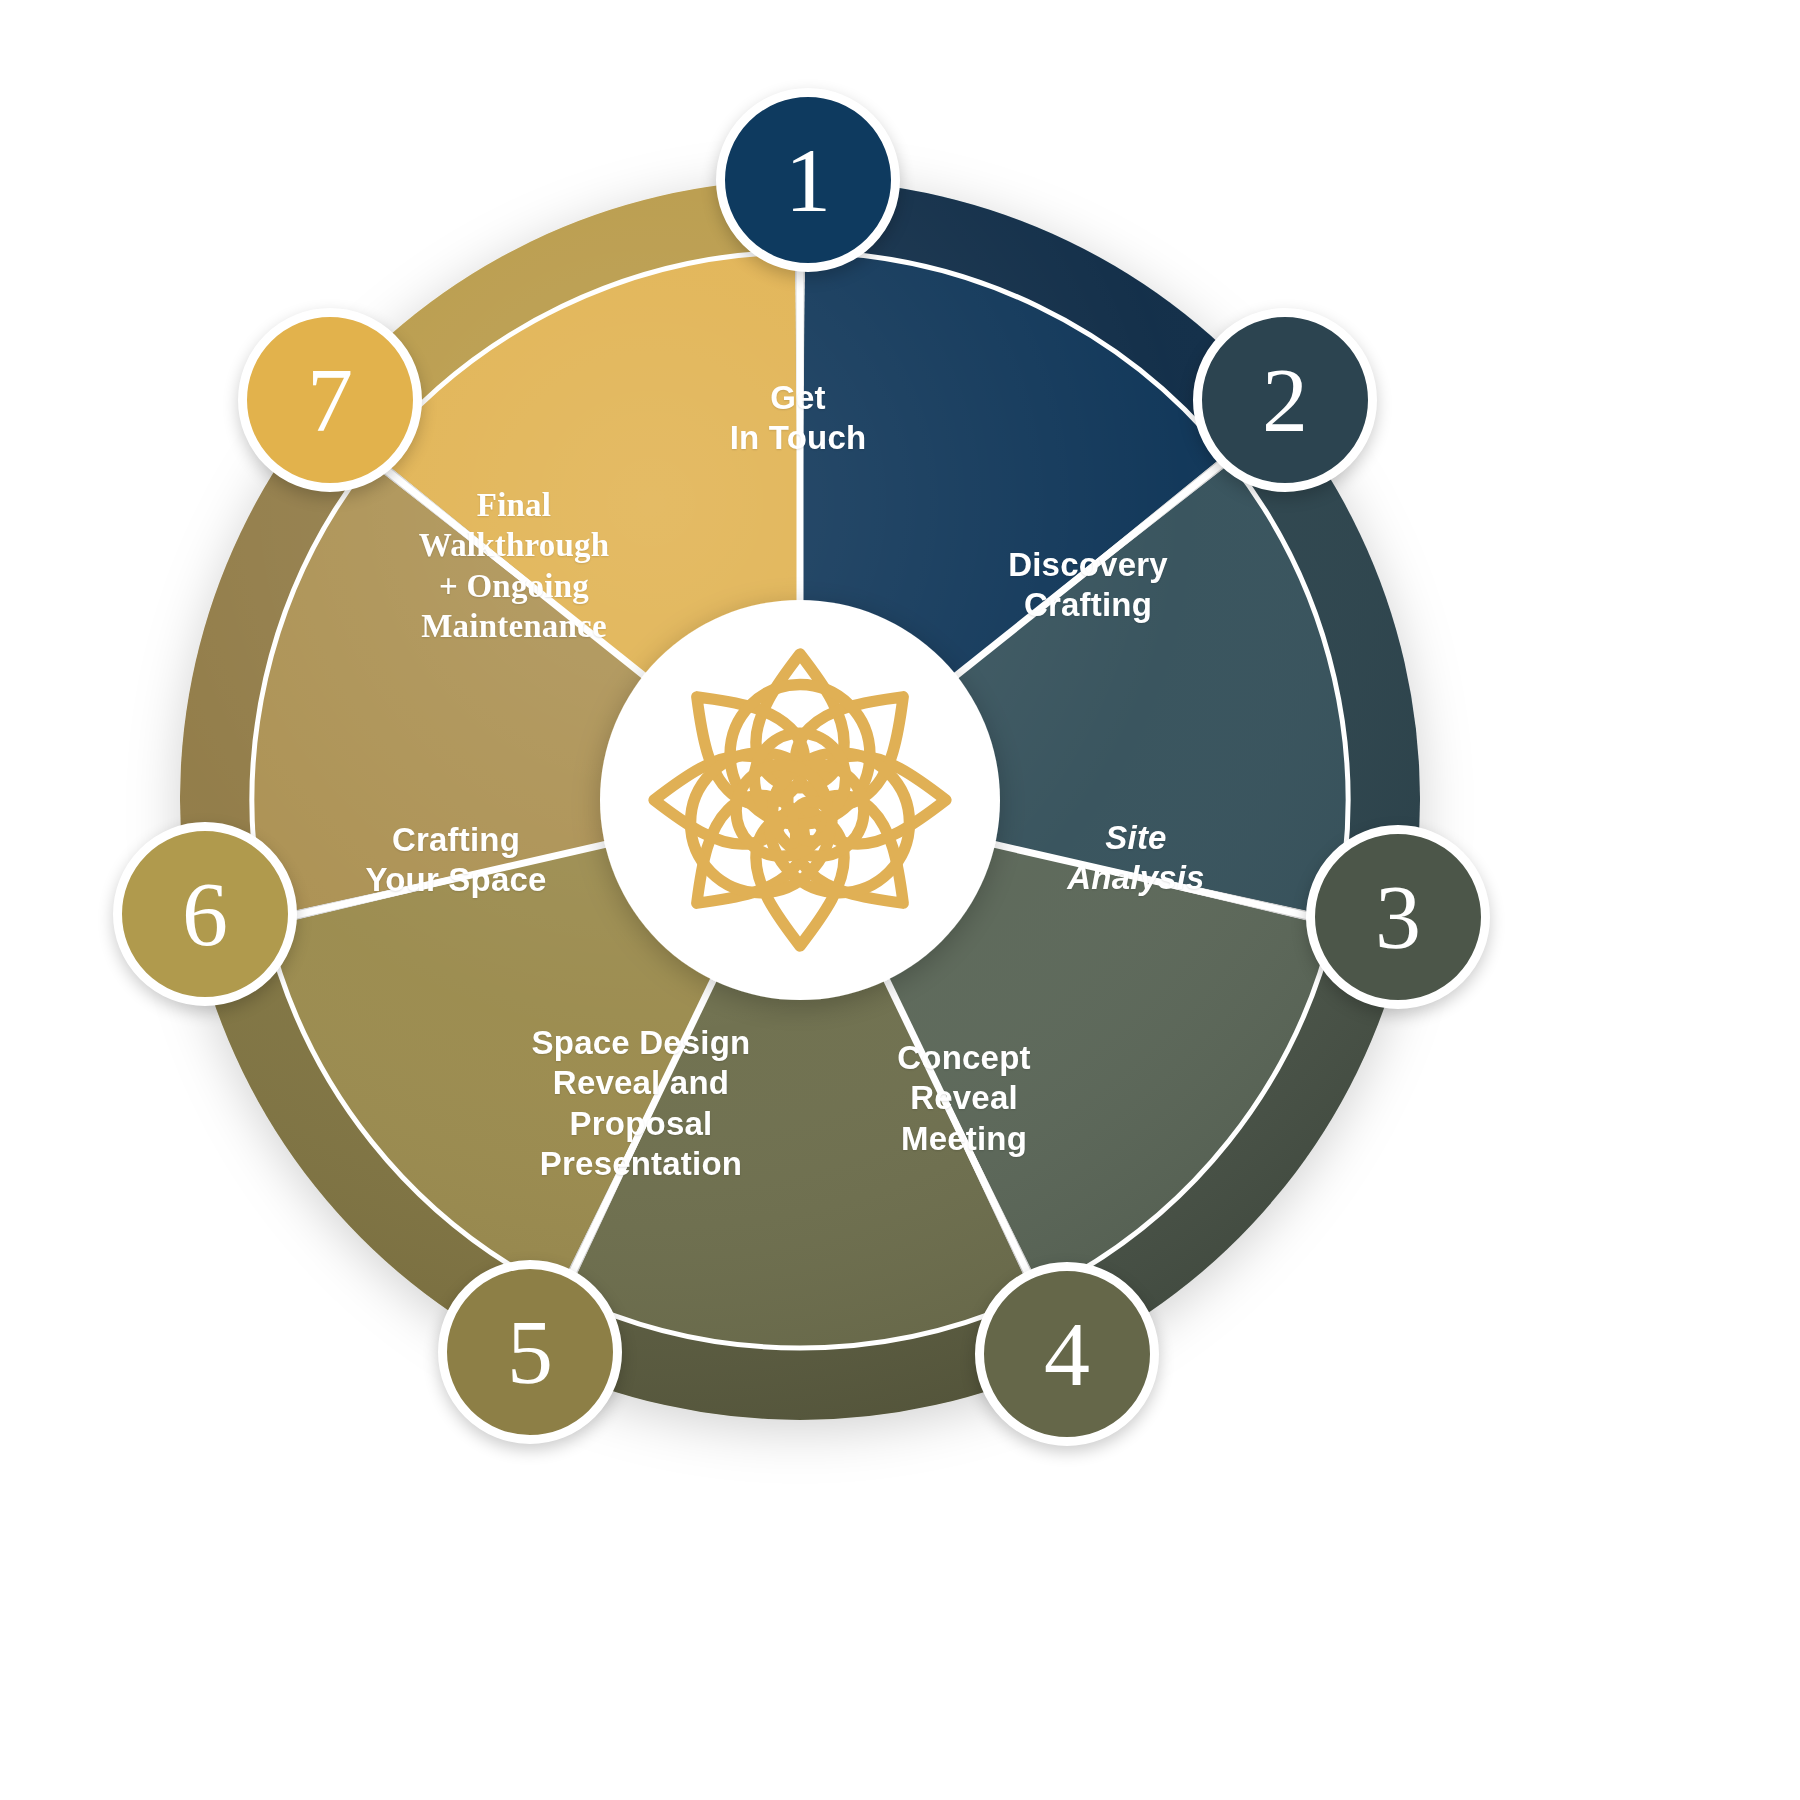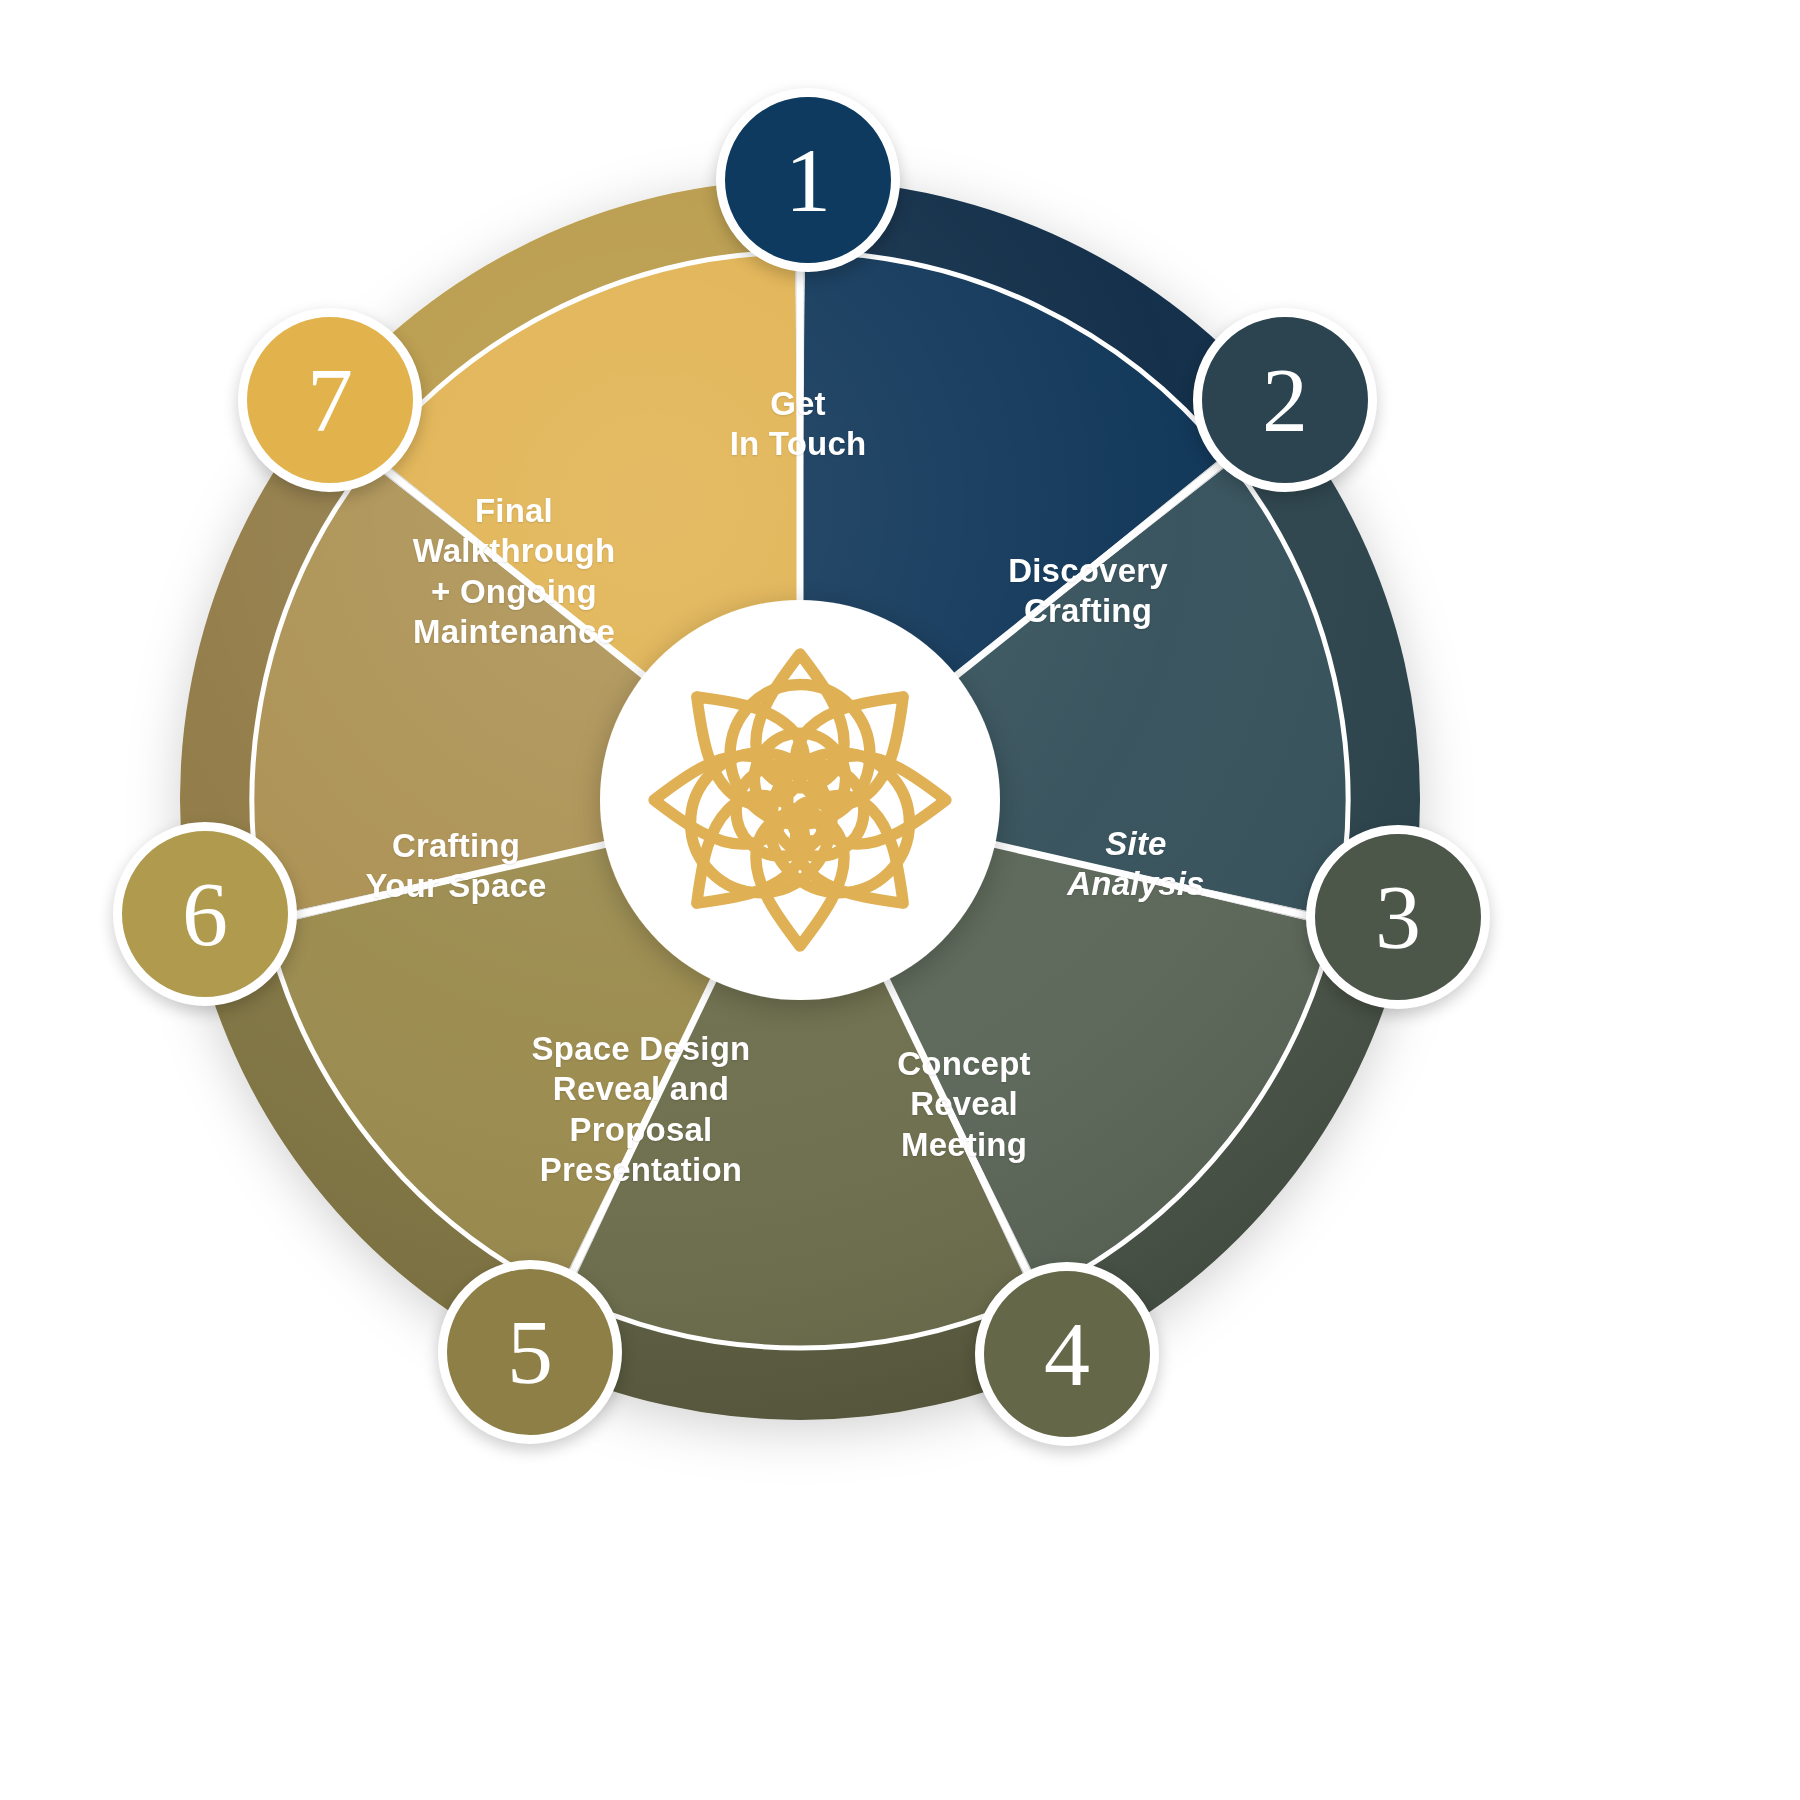--- a/index.html
+++ b/index.html
@@ -27,21 +27,20 @@
     color:#ffffff;
     text-align:center;
     font-size:33px;
     font-weight:700;
     line-height:1.22;
     letter-spacing:.2px;
     text-shadow:0 1px 2px rgba(0,0,0,0.12);
     transform:translate(-50%,-50%);
     white-space:pre-line;
     pointer-events:none;
-    margin-top:6px;
   }
 </style>
 </head>
 <body>
 
 <div id="stage">
 
   <svg id="wheel" width="1800" height="1800" viewBox="0 0 1800 1800" xmlns="http://www.w3.org/2000/svg">
     <defs>
       <filter id="wheelShadow" x="-25%" y="-25%" width="150%" height="150%">
@@ -127,21 +126,21 @@
 Analysis</div>
       <div class="seg-label" style="left: 964px; top: 1098px;">Concept
 Reveal
 Meeting</div>
       <div class="seg-label" style="left: 641px; top: 1103px;">Space Design
 Reveal and
 Proposal
 Presentation</div>
       <div class="seg-label" style="left: 456px; top: 860px;">Crafting
 Your Space</div>
-      <div class="seg-label" style="left: 514px; top: 565px;">Final
+      <div class="seg-label" style="left: 514px; top: 565px; font-family: Liberation Serif, serif;">Final
 Walkthrough
 + Ongoing
 Maintenance</div>
     </div>
   <div id="badges">
       <div class="badge" style="left: 716px; top: 88px; background: rgb(14, 58, 95); border-color: rgb(255, 255, 255);">1</div>
       <div class="badge" style="left: 1193px; top: 308px; background: rgb(44, 68, 80); border-color: rgb(255, 255, 255);">2</div>
       <div class="badge" style="left: 1306px; top: 825px; background: rgb(76, 86, 73); border-color: rgb(255, 255, 255);">3</div>
       <div class="badge" style="left: 975px; top: 1262px; background: rgb(101, 103, 73); border-color: rgb(255, 255, 255);">4</div>
       <div class="badge" style="left: 438px; top: 1260px; background: rgb(141, 127, 70); border-color: rgb(255, 255, 255);">5</div>

